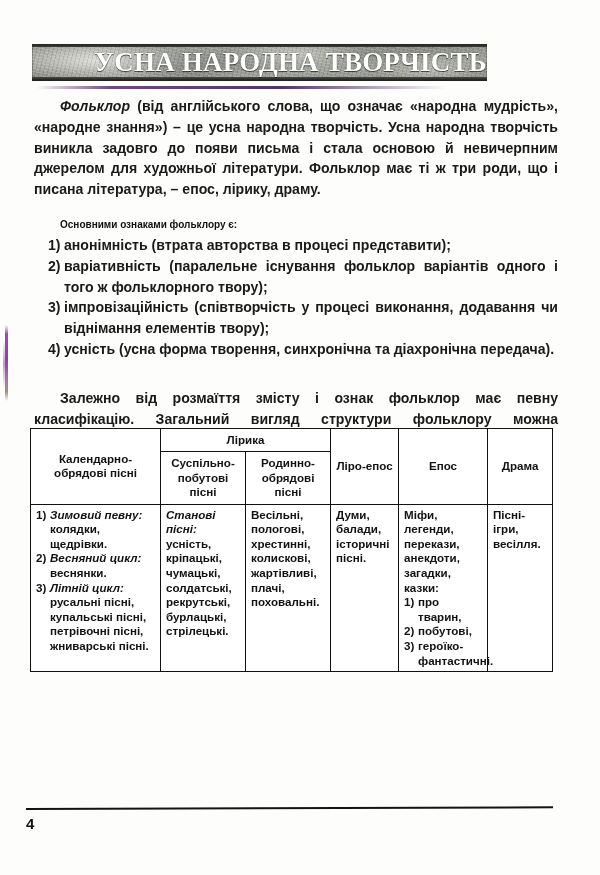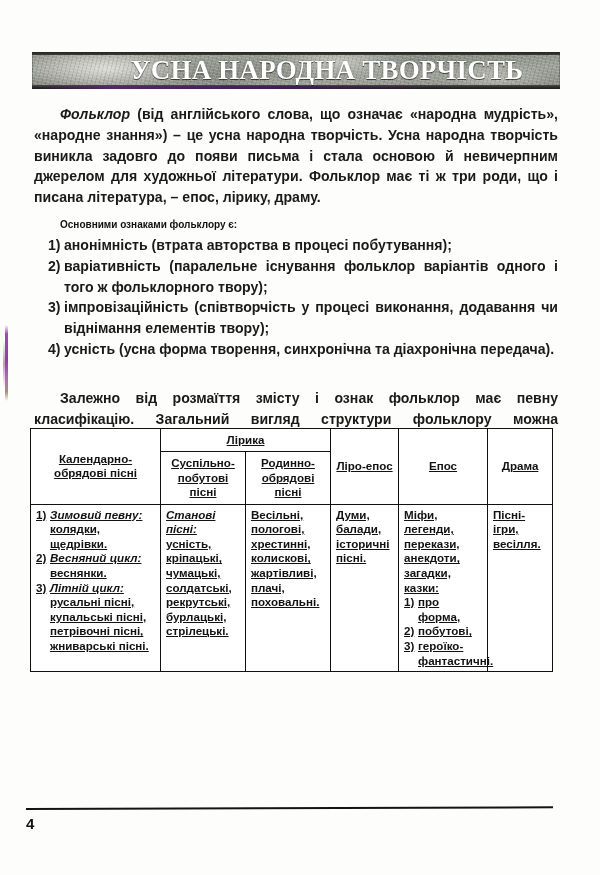--- a/index.html
+++ b/index.html
@@ -48,22 +48,22 @@
     width: 2px;
     height: 48px;
     background: linear-gradient(to bottom, rgba(120,30,150,0), #6f2a86, rgba(120,30,150,0));
     opacity: .45;
   }
 
   
   .banner {
     position: absolute;
     left: 32px;
-    top: 52px;
-    width: 528px;
+    top: 44px;
+    width: 455px;
     height: 37px;
     background:
       radial-gradient(ellipse 120px 30px at 14% 45%, rgba(226,226,220,.95) 0%, rgba(160,162,154,0) 72%),
       radial-gradient(ellipse 90px 22px at 58% 28%, rgba(214,216,208,.75) 0%, rgba(160,162,154,0) 75%),
       radial-gradient(ellipse 70px 20px at 88% 70%, rgba(198,200,192,.65) 0%, rgba(150,152,145,0) 78%),
       radial-gradient(ellipse 60px 18px at 36% 82%, rgba(120,122,116,.55) 0%, rgba(150,152,145,0) 80%),
       linear-gradient(176deg, #8e9189 0%, #999c93 22%, #8a8d85 46%, #9da096 68%, #86897f 100%);
     box-shadow: inset 0 0 0 1px rgba(40,40,38,.35);
     overflow: hidden;
   }
@@ -113,21 +113,21 @@
     letter-spacing: .2px;
     color: #ffffff;
     white-space: nowrap;
     text-shadow: 0 1px 0 rgba(0,0,0,.55), 0 0 2px rgba(0,0,0,.35);
   }
 
   
   .body-text {
     position: absolute;
     left: 34px;
-    top: 104px;
+    top: 96px;
     width: 524px;
     font-size: 14.1px;
     line-height: 20.8px;
     text-align: justify;
     color: #1a1a1a;
     font-weight: 600;
   }
   .body-text p { margin: 0; }
   .para-indent { text-indent: 26px; }
   .kw { font-weight: 800; font-style: italic; }
@@ -171,21 +171,20 @@
     line-height: 14.6px;
     font-weight: 600;
     color: #121212;
   }
   .schema-table th,
   .schema-table td {
     border: 1.6px solid #111111;
     padding: 3px 4px 3px 5px;
     vertical-align: top;
     background: #ffffff;
-    text-decoration: underline;
   }
   .schema-table th {
     text-align: center;
     vertical-align: middle;
     font-weight: 700;
     padding: 4px 3px;
     line-height: 14.4px;
   }
   .th-lirika { padding: 2px 3px; }
   td.cell { text-align: left; }
@@ -234,21 +233,21 @@
   </div>
 
   <div class="lead-in" style="top:215px;">
     <span class="ind" style="padding-left:26px;">Основними ознаками фольклору є:</span>
   </div>
 
   <div class="numbered" style="top:235px;">
 
     <div class="num-item">
       <span class="num-marker">1)</span>
-      <span class="num-body">анонімність (втрата авторства в процесі побутування);</span>
+      <span class="num-body">анонімність (втрата авторства в процесі представити);</span>
     </div>
 
     <div class="num-item">
       <span class="num-marker">2)</span>
       <span class="num-body">варіативність (паралельне існування фольклор варіантів одного і того ж фольклорного твору);</span>
     </div>
 
     <div class="num-item">
       <span class="num-marker">3)</span>
       <span class="num-body">імпровізаційність (співтворчість у процесі виконання, додавання чи віднімання елементів твору);</span>
@@ -314,21 +313,21 @@
         </td>
 
         <td class="cell">Весільні, пологові, хрестинні, колискові, жартівливі, плачі, поховальні.</td>
 
         <td class="cell">Думи, балади, історичні пісні.</td>
 
         <td class="cell">
           <div>Міфи, легенди, перекази, анекдоти, загадки, казки:</div>
           <div class="lst">
             <span class="lst-n">1)</span>
-            <span class="lst-t">про форма,</span>
+            <span class="lst-t">про тварин,</span>
           </div>
           <div class="lst">
             <span class="lst-n">2)</span>
             <span class="lst-t">побутові,</span>
           </div>
           <div class="lst">
             <span class="lst-n">3)</span>
             <span class="lst-t">героїко-фантастичні.</span>
           </div>
         </td>

